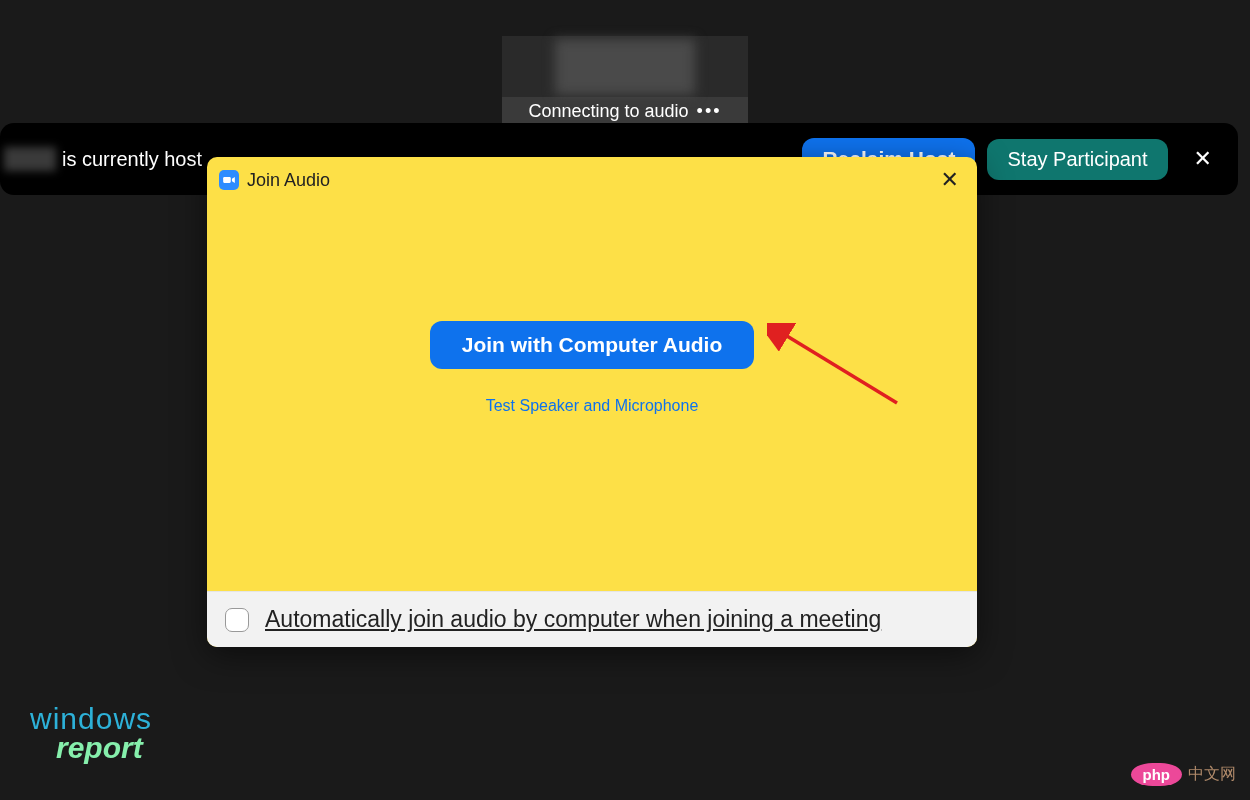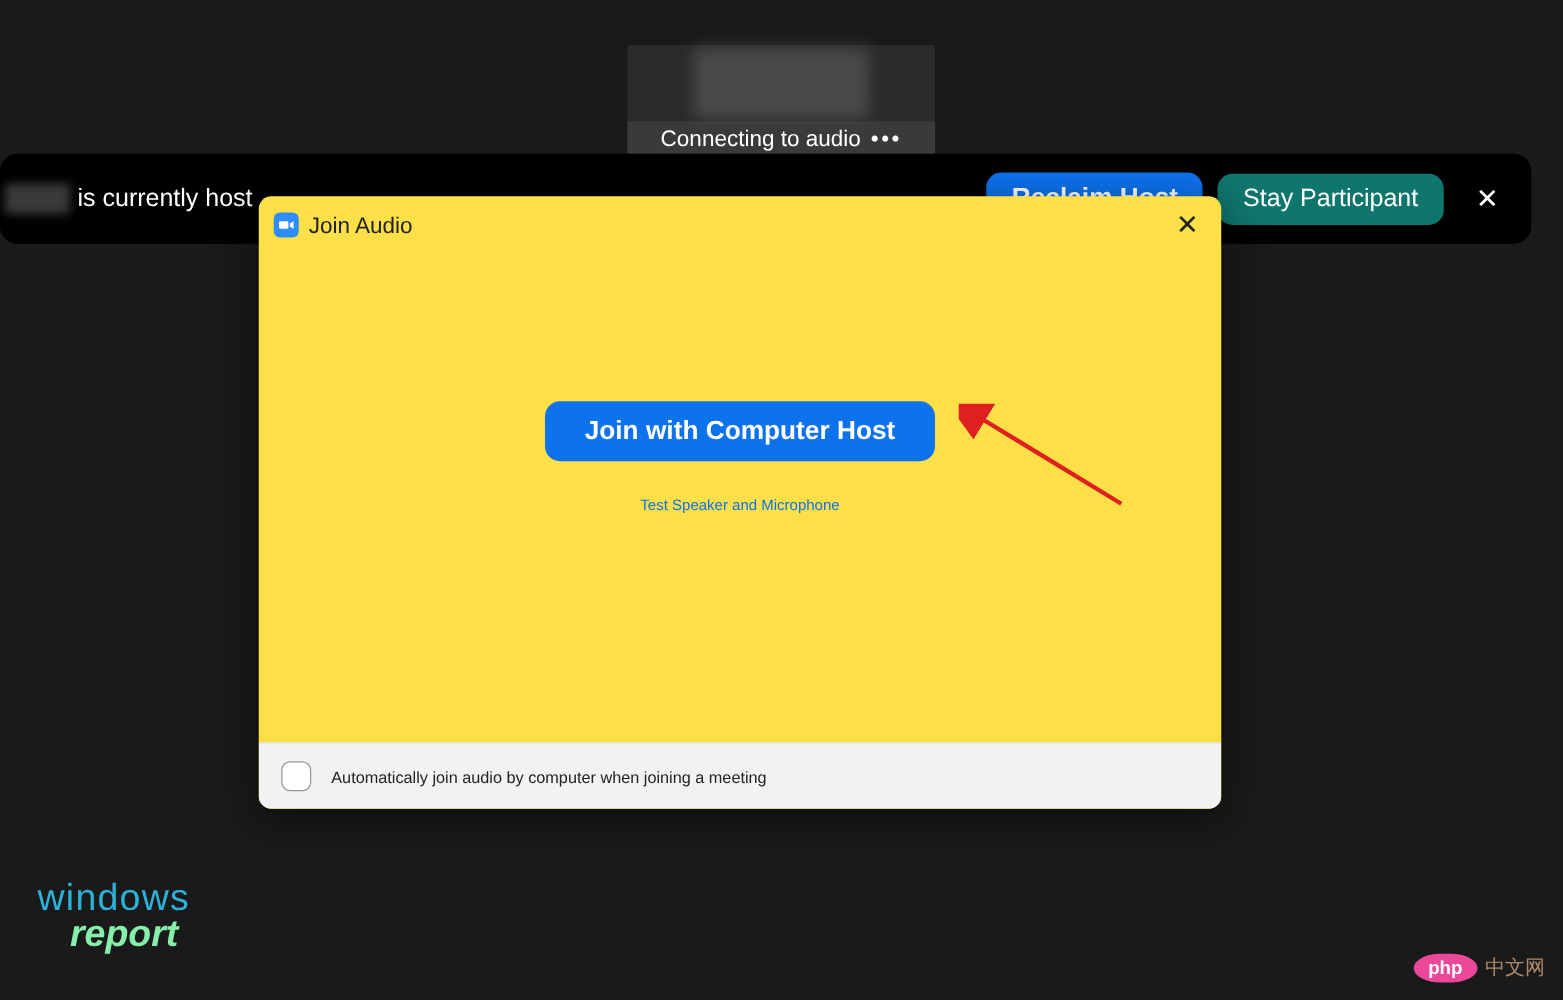--- a/index.html
+++ b/index.html
@@ -48,21 +48,21 @@
     }
     .dots {
       letter-spacing: 2px;
     }
 
     
     .notify-bar {
       position: absolute;
       top: 123px;
       left: 0;
-      right: 25px;
+      right: 12px;
       height: 72px;
       background: #000;
       display: flex;
       align-items: center;
       padding: 0 18px 0 4px;
       border-radius: 14px;
     }
     .name-blur {
       width: 52px;
       height: 24px;
@@ -165,21 +165,21 @@
       color: #fff;
       font-weight: 700;
       font-size: 21px;
       padding: 12px 32px;
       border-radius: 12px;
       border: none;
       cursor: pointer;
     }
     .test-link {
       color: #0e72ed;
-      font-size: 12px;
+      font-size: 16px;
       margin-top: 28px;
       cursor: pointer;
       background: none;
       border: none;
     }
     .arrow-annotation {
       position: absolute;
       top: 120px;
       left: 560px;
       pointer-events: none;
@@ -196,21 +196,22 @@
       width: 24px;
       height: 24px;
       border: 1.5px solid #999;
       border-radius: 7px;
       background: #fff;
       cursor: pointer;
       appearance: none;
     }
     .footer-label {
       color: #222;
-      font-size: 13px;
+      font-size: 23px;
+      text-decoration: underline;
     }
 
     
     .watermark-wr {
       position: absolute;
       left: 30px;
       bottom: 38px;
       color: #2db1d8;
       font-family: sans-serif;
       font-size: 30px;
@@ -260,21 +261,21 @@
     <span class="zoom-icon">
       <svg viewBox="0 0 24 24">
           <rect x="2" y="7" width="13" height="10" rx="2" fill="#fff"></rect>
           <path d="M17 10 L22 7 L22 17 L17 14 Z" fill="#fff"></path>
         </svg>
     </span>
     <span class="dialog-title">Join Audio</span>
     <button class="dialog-close">✕</button>
   </div>
   <div class="dialog-body">
-    <button class="join-btn">Join with Computer Host</button>
+    <button class="join-btn">Join with Computer Audio</button>
     <button class="test-link">Test Speaker and Microphone</button>
     <svg class="arrow-annotation" width="140" height="90" viewBox="0 0 140 90">
       <defs>
         <marker id="ah" markerWidth="12" markerHeight="10" refX="2" refY="5" orient="auto">
           <path d="M0,0 L12,5 L0,10 Z" fill="#e02020"></path>
         </marker>
       </defs>
       <line x1="130" y1="80" x2="15" y2="10" stroke="#e02020" stroke-width="3.5" marker-end="url(#ah)"></line>
     </svg>
   </div>

